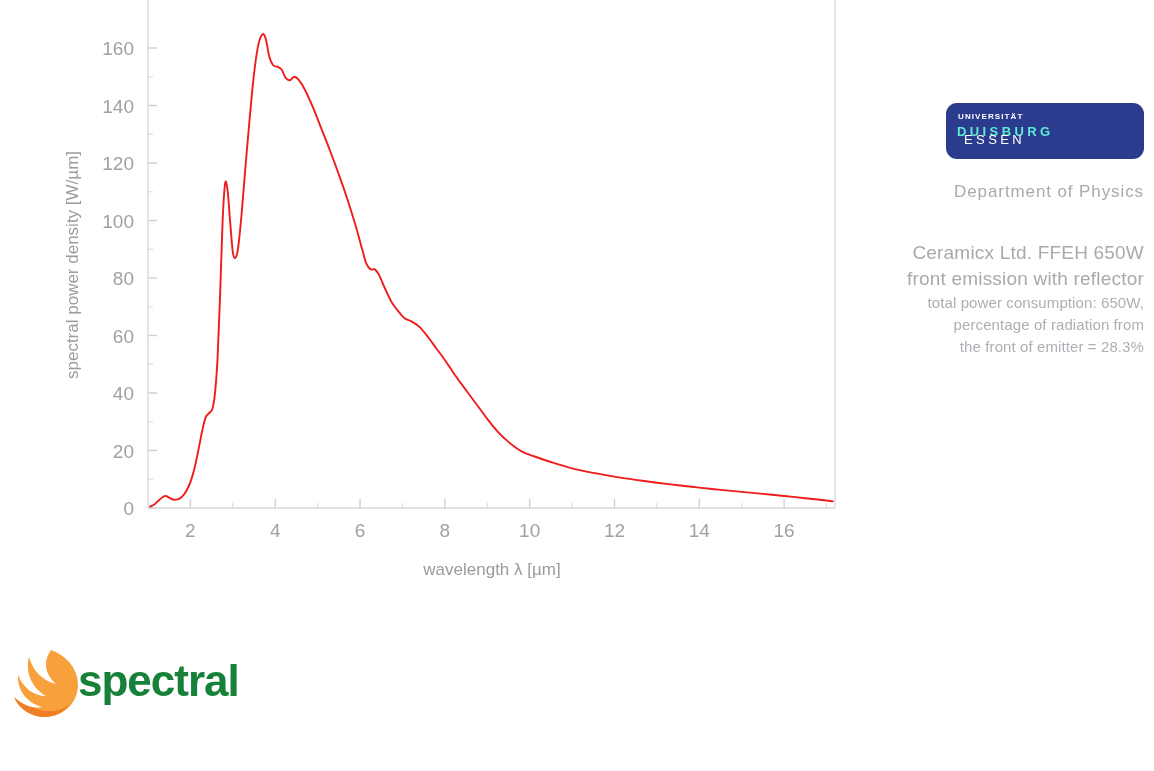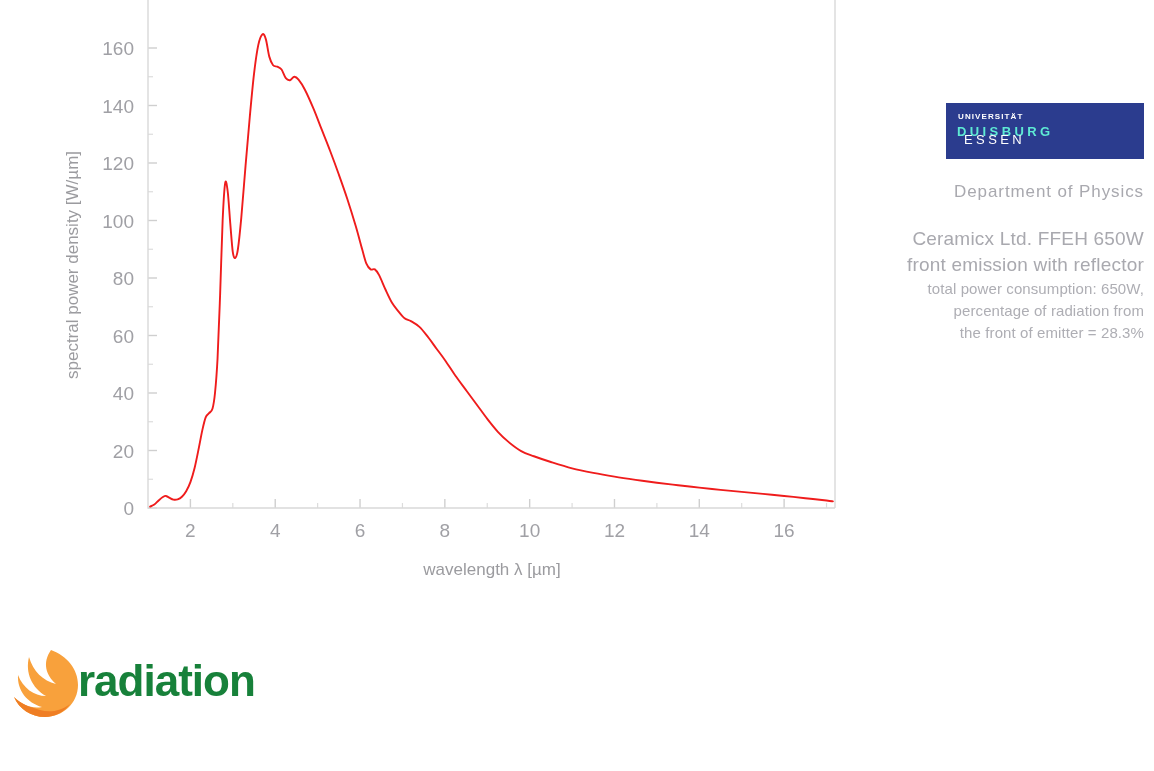--- a/index.html
+++ b/index.html
@@ -23,40 +23,40 @@
   .series-line{fill:none;stroke:#ef1c1c;stroke-width:1.9;
     stroke-linejoin:round;stroke-linecap:round;}
 
   
   #info-panel{
     position:absolute;left:876px;top:103px;width:268px;
     text-align:right;
   }
   #ude-logo{
     width:198px;height:56px;background:#2b3c8e;margin-left:auto;
-    position:relative;overflow:hidden;
+    position:relative;overflow:hidden;border-radius:11px;
   }
   #ude-logo .ude-uni{
     position:absolute;left:12px;top:9px;color:#ffffff;
     font-size:8px;letter-spacing:1.1px;font-weight:bold;
     font-family:"Liberation Sans",sans-serif;
   }
   #ude-logo .ude-duisburg{
     position:absolute;left:11px;top:21px;color:#5eead4;
     font-size:13px;letter-spacing:3.4px;font-weight:bold;
     font-family:"Liberation Sans",sans-serif;
   }
   #ude-logo .ude-essen{
     position:absolute;left:18px;top:29px;color:#ffffff;
     font-size:13px;letter-spacing:3.4px;font-weight:normal;
     font-family:"Liberation Sans",sans-serif;
   }
   #org-block{margin-top:22px;font-size:17px;line-height:1.35;
     letter-spacing:.9px;color:#a9a9af;}
-  #product-block{margin-top:22px;font-size:19px;line-height:1.38;
+  #product-block{margin-top:36px;font-size:19px;line-height:1.38;
     letter-spacing:.2px;color:#a9a9af;}
   #detail-block{font-size:15px;line-height:1.45;
     letter-spacing:.1px;color:#aeaeb4;}
 
   
   #ceramicx-logo{position:absolute;left:10px;top:645px;width:240px;height:80px;}
   #cx-mark{position:absolute;left:0;top:2px;width:70px;height:74px;}
   #cx-word{position:absolute;left:68px;top:11px;
     font-size:44px;font-weight:bold;color:#17813a;
     letter-spacing:-1px;font-family:"Liberation Sans",sans-serif;}
@@ -154,14 +154,14 @@
     <div>percentage of radiation from</div>
     <div>the front of emitter = 28.3%</div>
   </div>
 </div>
 
 <div id="ceramicx-logo">
   <svg id="cx-mark" viewBox="0 0 70 74">
     <path d="M41,3 C57,9 68,22 68,38 C68,56 53,70 35,70 C21,70 9,62 4,50 C12,58 22,62 32,60 C17,56 7,43 8,28 C13,41 24,49 36,49 C22,41 15,26 19,10 C23,24 33,34 46,37 C36,28 32,16 41,3 Z" fill="#f8a13c"></path>
     <path d="M4,50 C9,62 21,70 35,70 C45,70 54,65 60,57 C51,64 40,66 30,63 C19,60 10,56 4,50 Z" fill="#ef7e24"></path>
   </svg>
-  <div id="cx-word">radiation</div>
+  <div id="cx-word">spectral</div>
 </div>
 
 </body></html>

